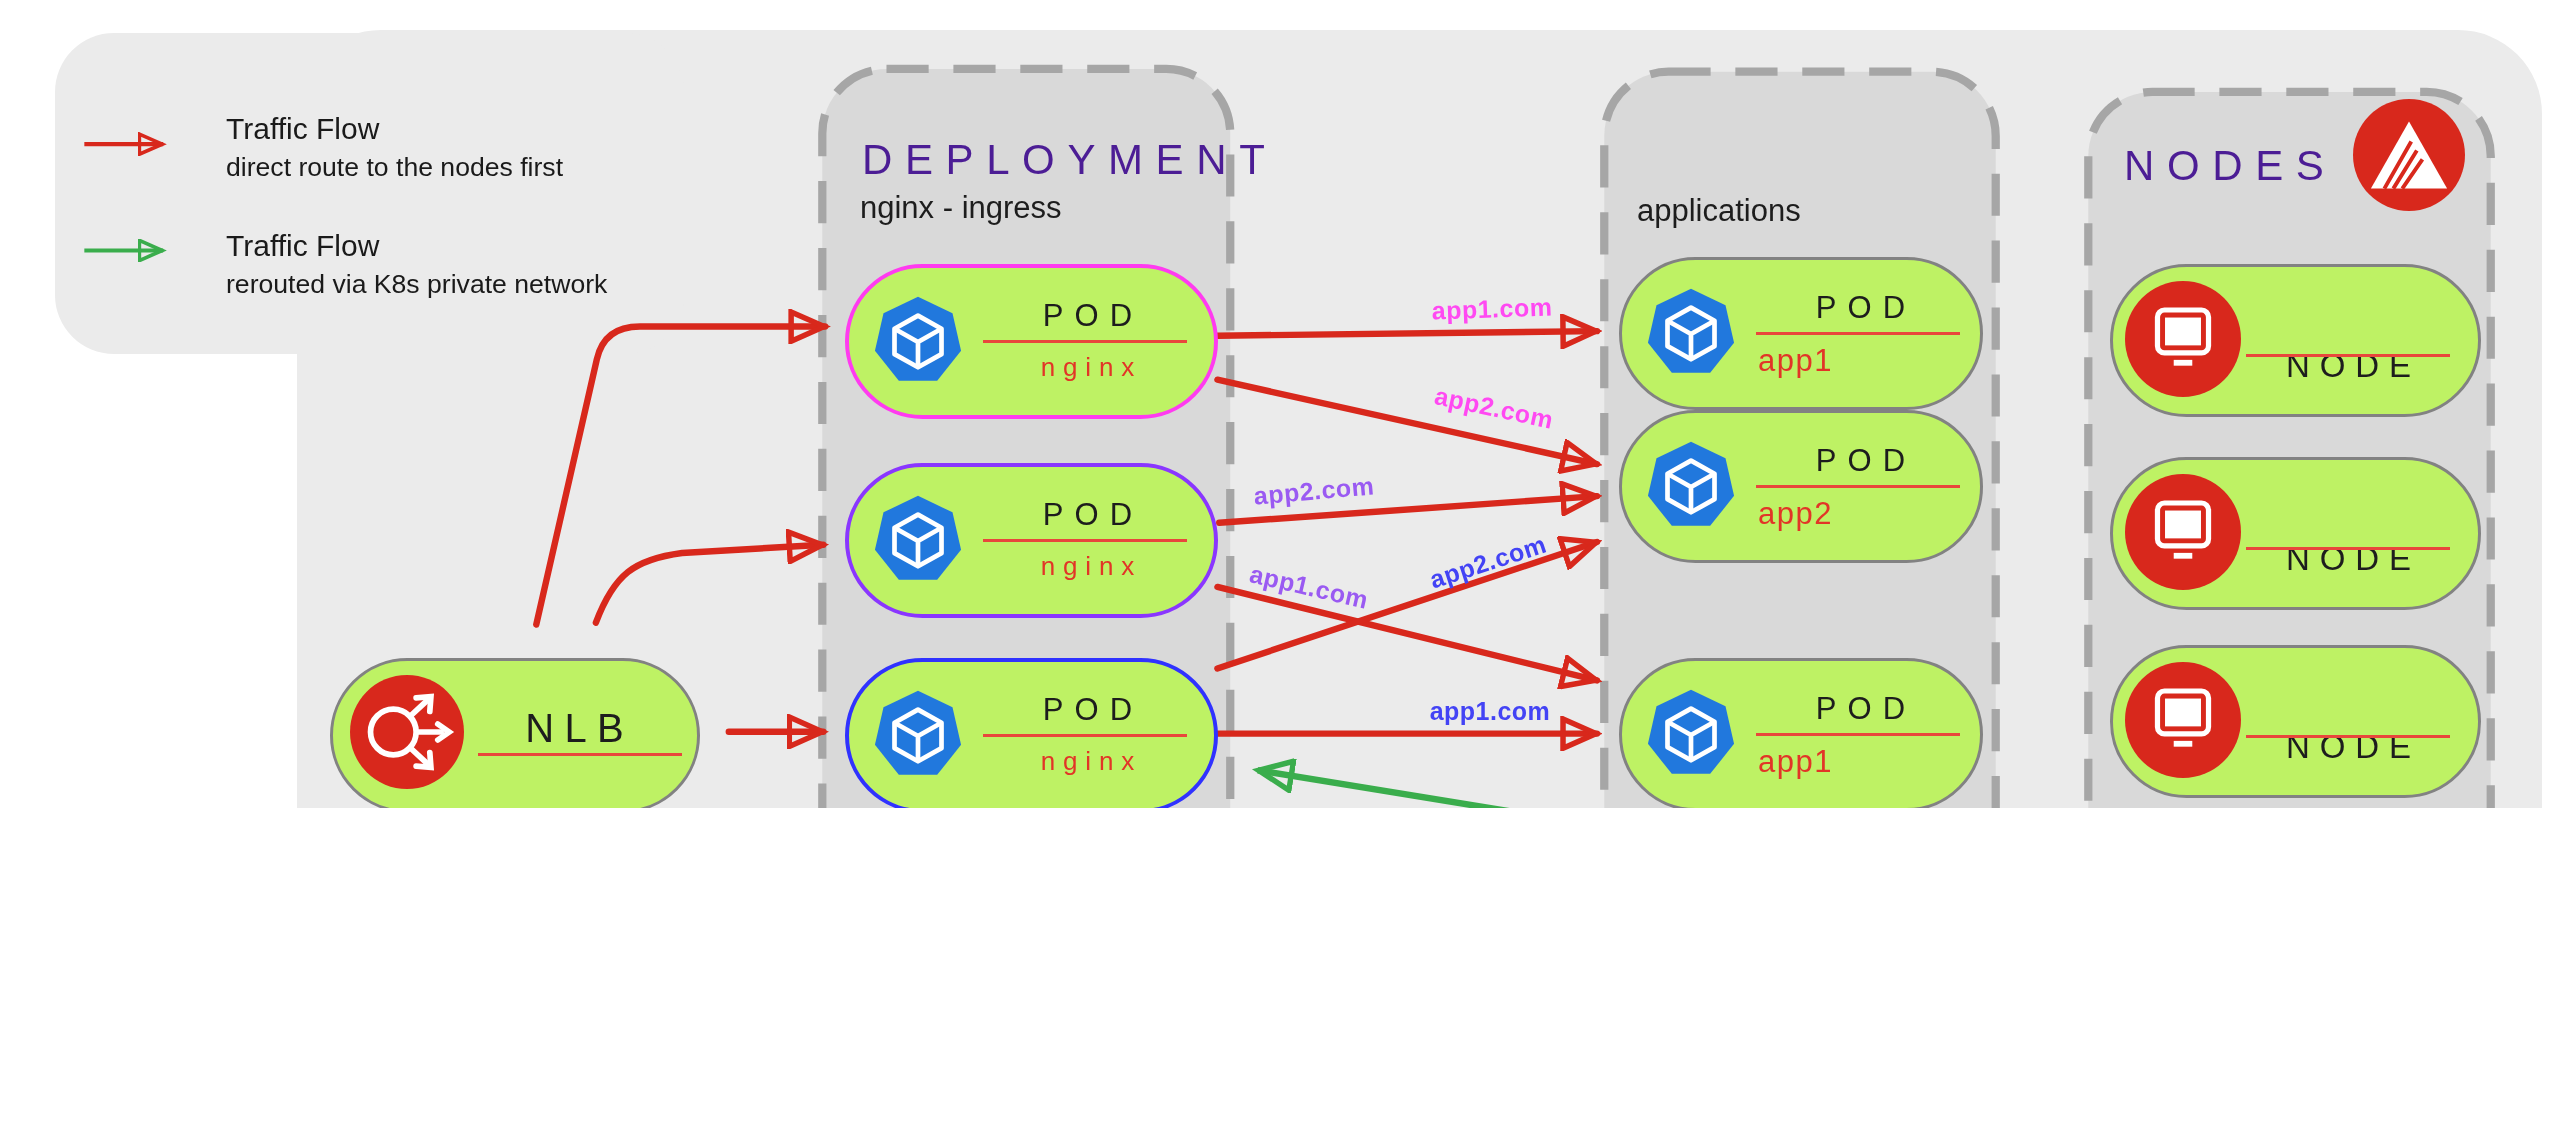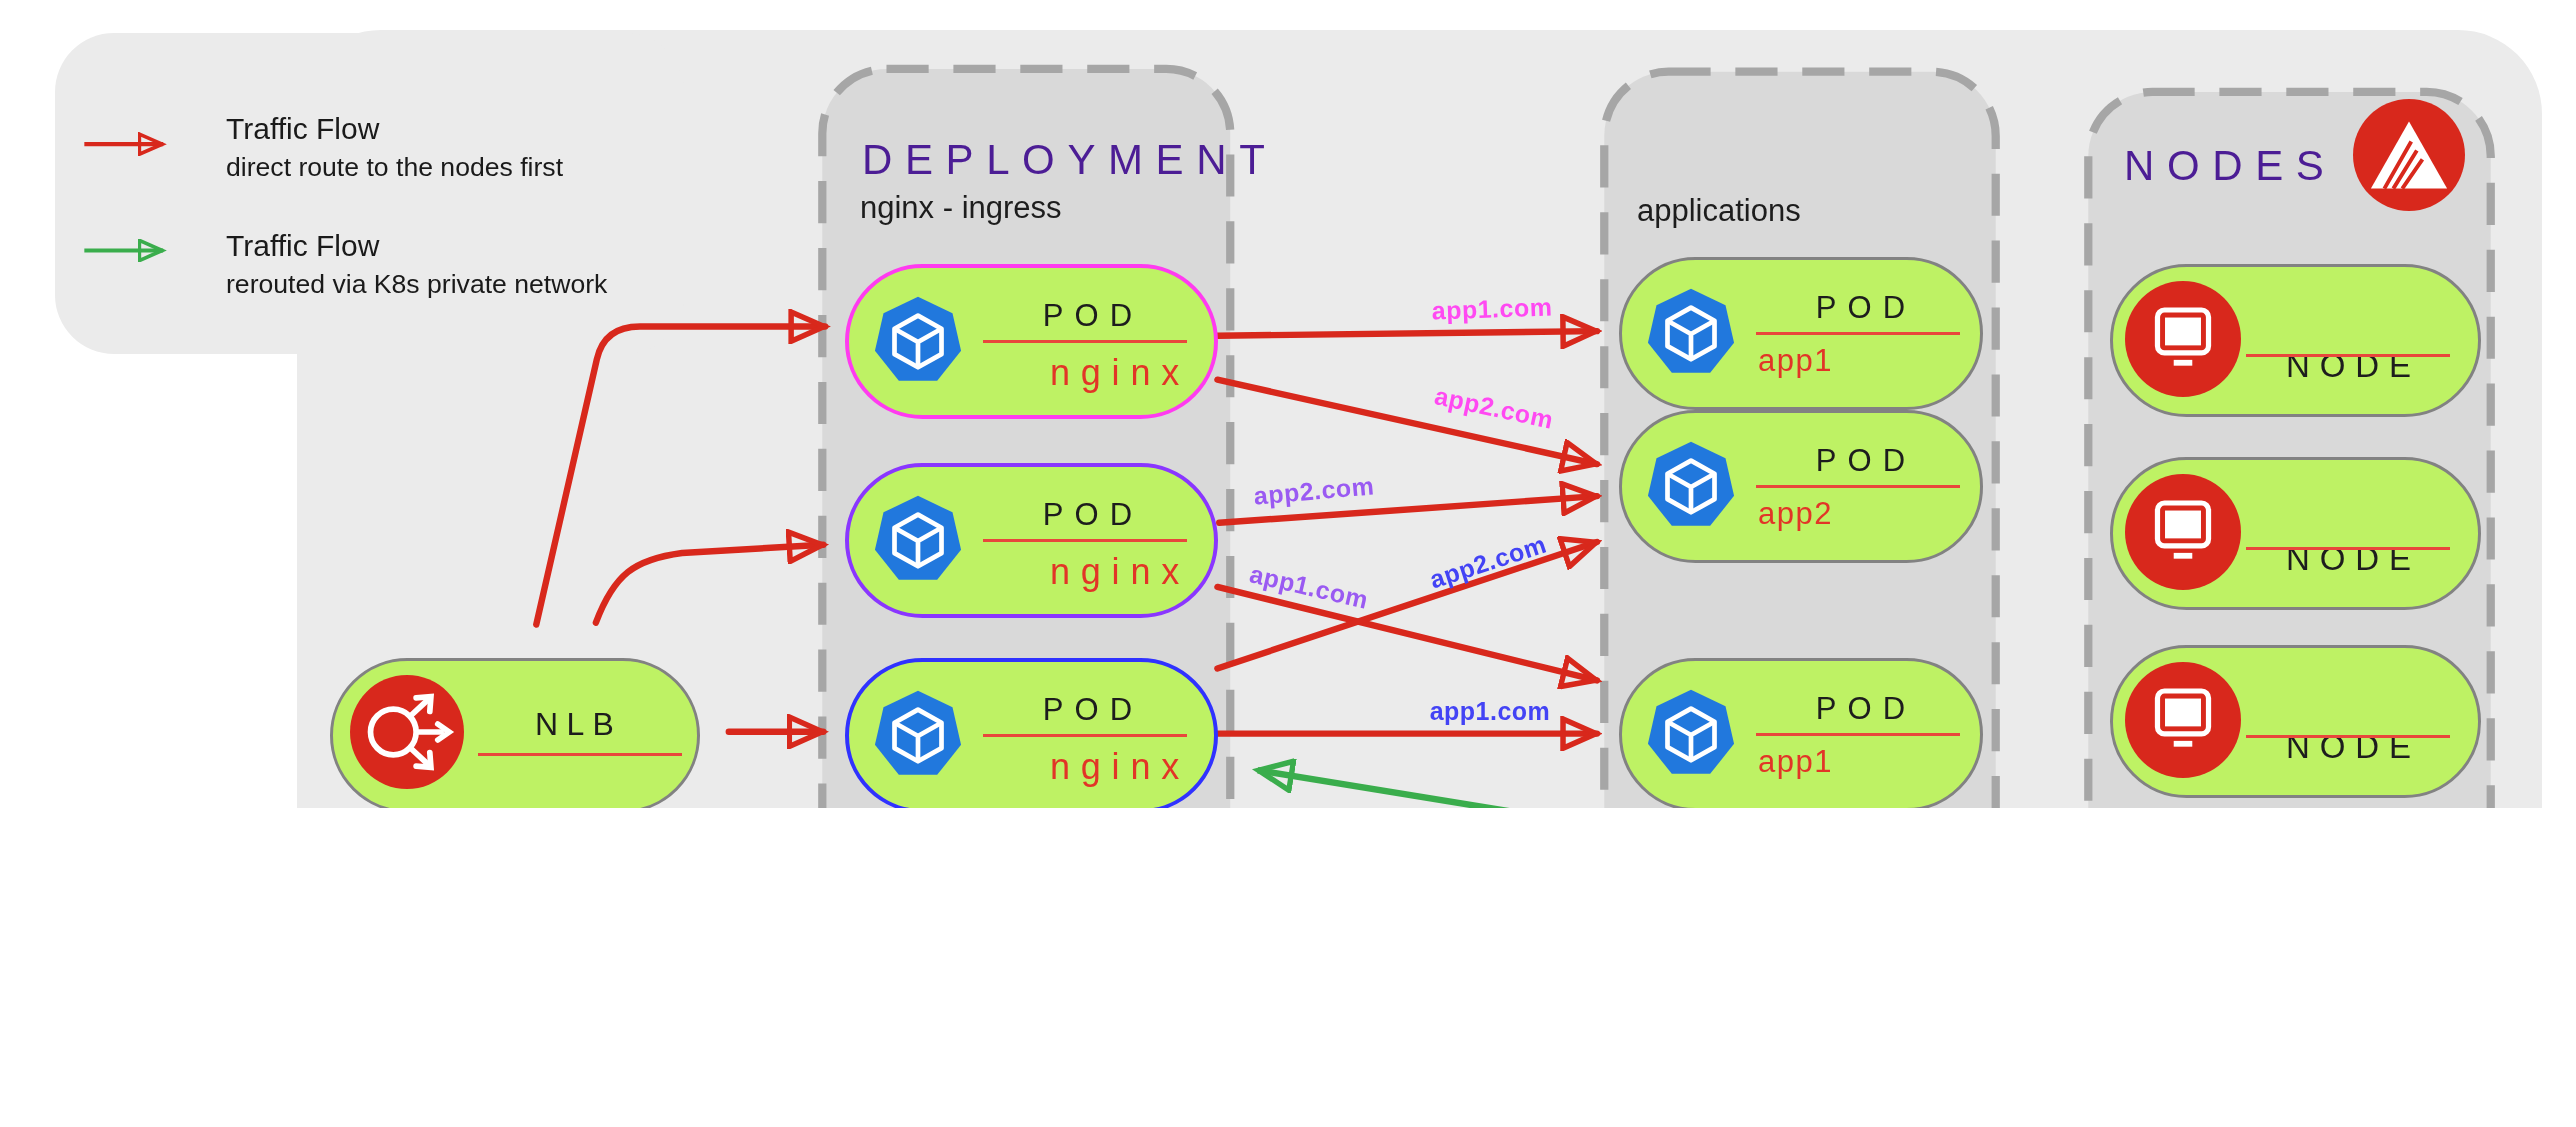--- a/index.html
+++ b/index.html
@@ -22,28 +22,28 @@
   .pod-purple{border:4.6px solid #8a36ff;}
   .pod-blue{border:4.6px solid #3032ff;}
 
   .pod-icon{position:absolute;left:22px;top:26px;width:94px;height:94px;}
   .badge{position:absolute;left:12px;top:13.8px;width:116px;height:116px;}
   .nlb-badge{position:absolute;left:16.5px;top:13.8px;width:114px;height:114px;}
 
   .pill-label{position:absolute;left:136px;width:205px;top:30px;text-align:center;font-size:31px;
               letter-spacing:.36em;text-indent:.36em;color:#1d1d1d;font-weight:500;white-space:nowrap;}
   .pill-underline{position:absolute;left:134px;width:204px;top:72px;border-top:3.7px solid #e8473c;}
-  .pod-name{position:absolute;left:136px;width:205px;top:84px;text-align:right;font-size:36px;
+  .pod-name{position:absolute;left:136px;width:205px;top:84px;text-align:center;font-size:26px;
             letter-spacing:.3em;text-indent:.3em;color:#e23527;font-weight:500;white-space:nowrap;}
   .app-name{position:absolute;left:136px;width:205px;top:83px;text-align:left;font-size:31px;
             letter-spacing:.05em;color:#e23527;font-weight:500;white-space:nowrap;}
   .node-label{position:absolute;left:130px;width:211px;top:46px;text-align:center;font-size:33px;
               letter-spacing:.3em;text-indent:.3em;color:#1d1d1d;font-weight:500;white-space:nowrap;margin-top:34px;}
   .node-underline{position:absolute;left:133px;width:204px;top:87px;border-top:3.7px solid #e8473c;}
-  .nlb-label{position:absolute;left:138px;width:207px;top:45px;text-align:center;font-size:32px;
+  .nlb-label{position:absolute;left:138px;width:207px;top:45px;text-align:center;font-size:40px;
              letter-spacing:.26em;text-indent:.26em;color:#1d1d1d;font-weight:500;white-space:nowrap;}
   .nlb-underline{position:absolute;left:145px;width:204px;top:92px;border-top:3.7px solid #e8473c;}
 
   .flow-label{position:absolute;transform:translate(-50%,-50%) rotate(var(--r,0deg));
               font-size:25px;font-weight:600;letter-spacing:.02em;white-space:nowrap;}
   .fl-magenta{color:#ff49f2;}
   .fl-purple{color:#9a5af2;}
   .fl-blue{color:#4343f5;}
 
   #brand-logo{position:absolute;left:2353px;top:99px;width:112px;height:112px;}

